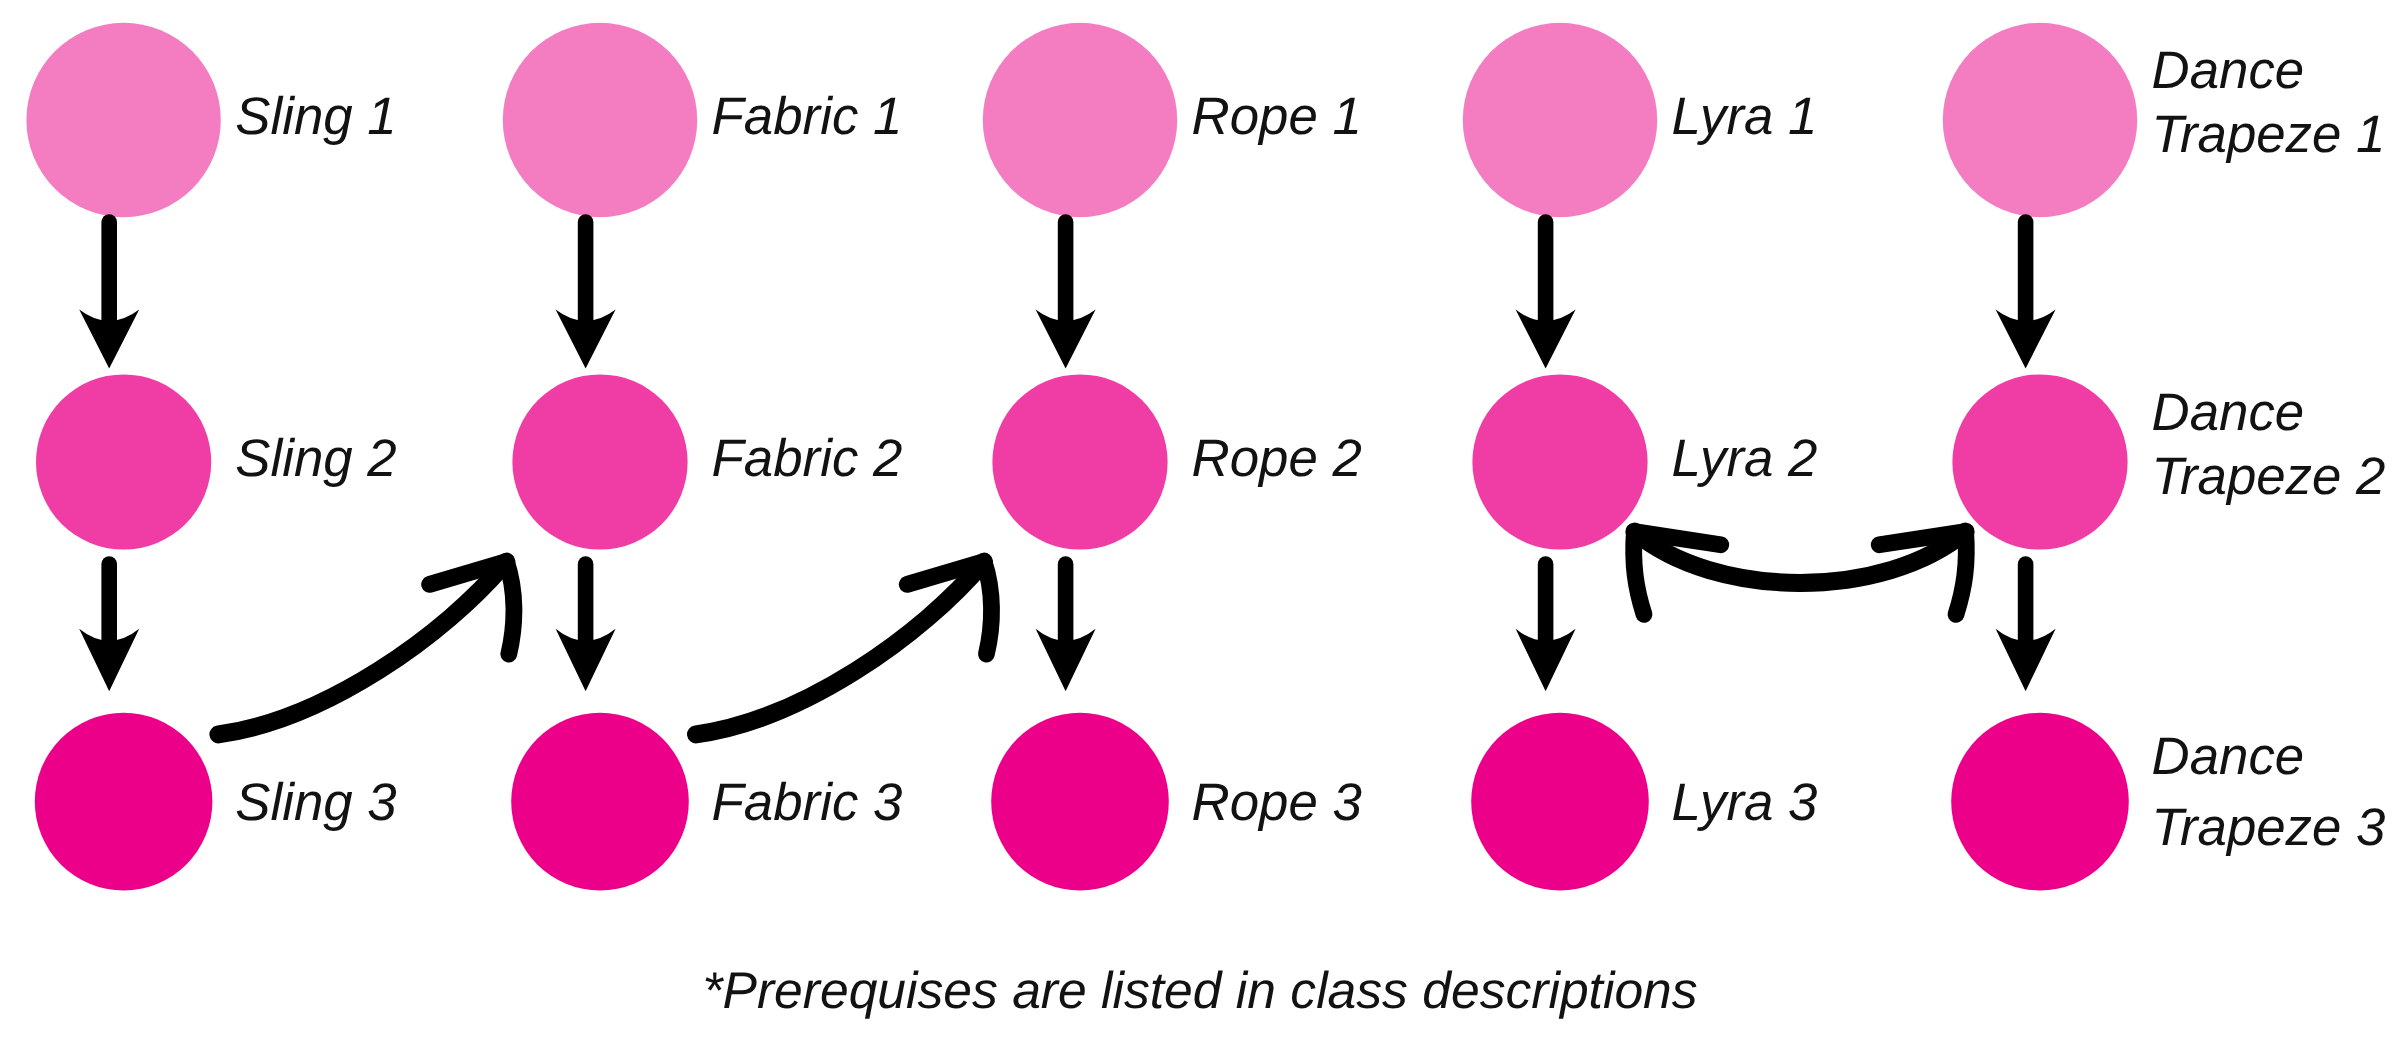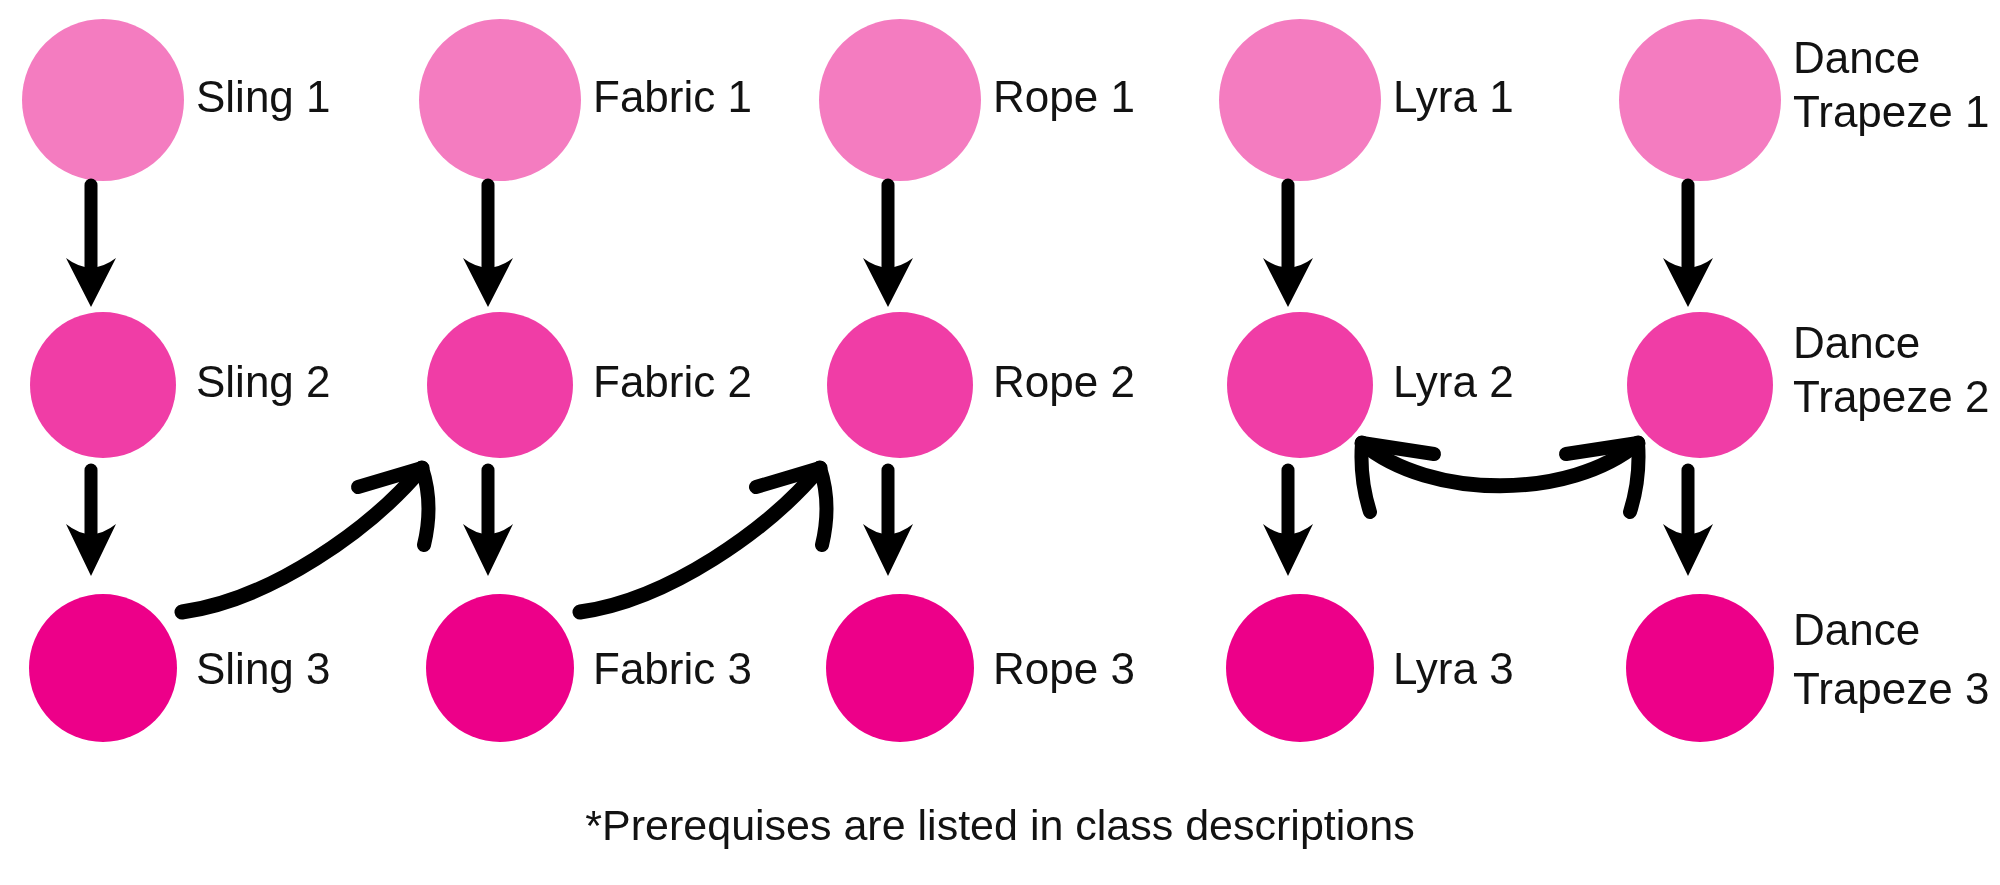--- a/index.html
+++ b/index.html
@@ -11,20 +11,21 @@
     width: 2000px;
     height: 885px;
     font-family: "Liberation Sans", sans-serif;
     overflow: hidden;
   }
   #diagram-root {
     position: relative;
     width: 2000px;
     height: 885px;
     background: #ffffff;
+    font-style: italic;
   }
   svg.stage {
     display: block;
     width: 2000px;
     height: 885px;
   }
   .node-label {
     font-family: "Liberation Sans", sans-serif;
     font-size: 44px;
     fill: #121212;

